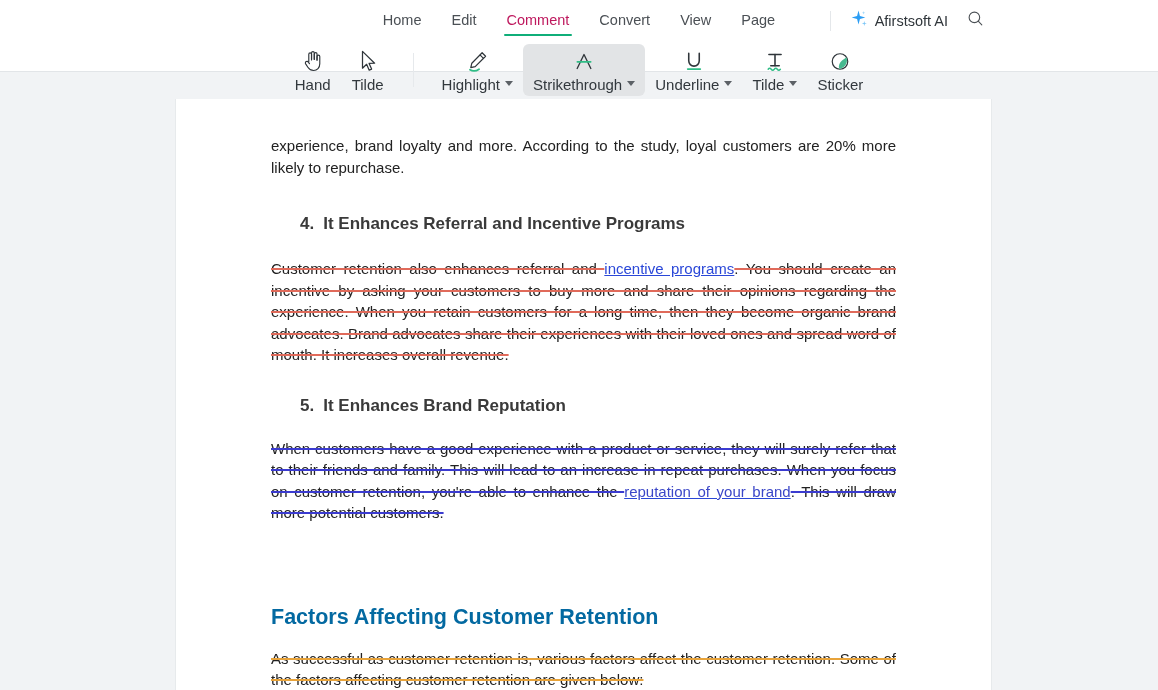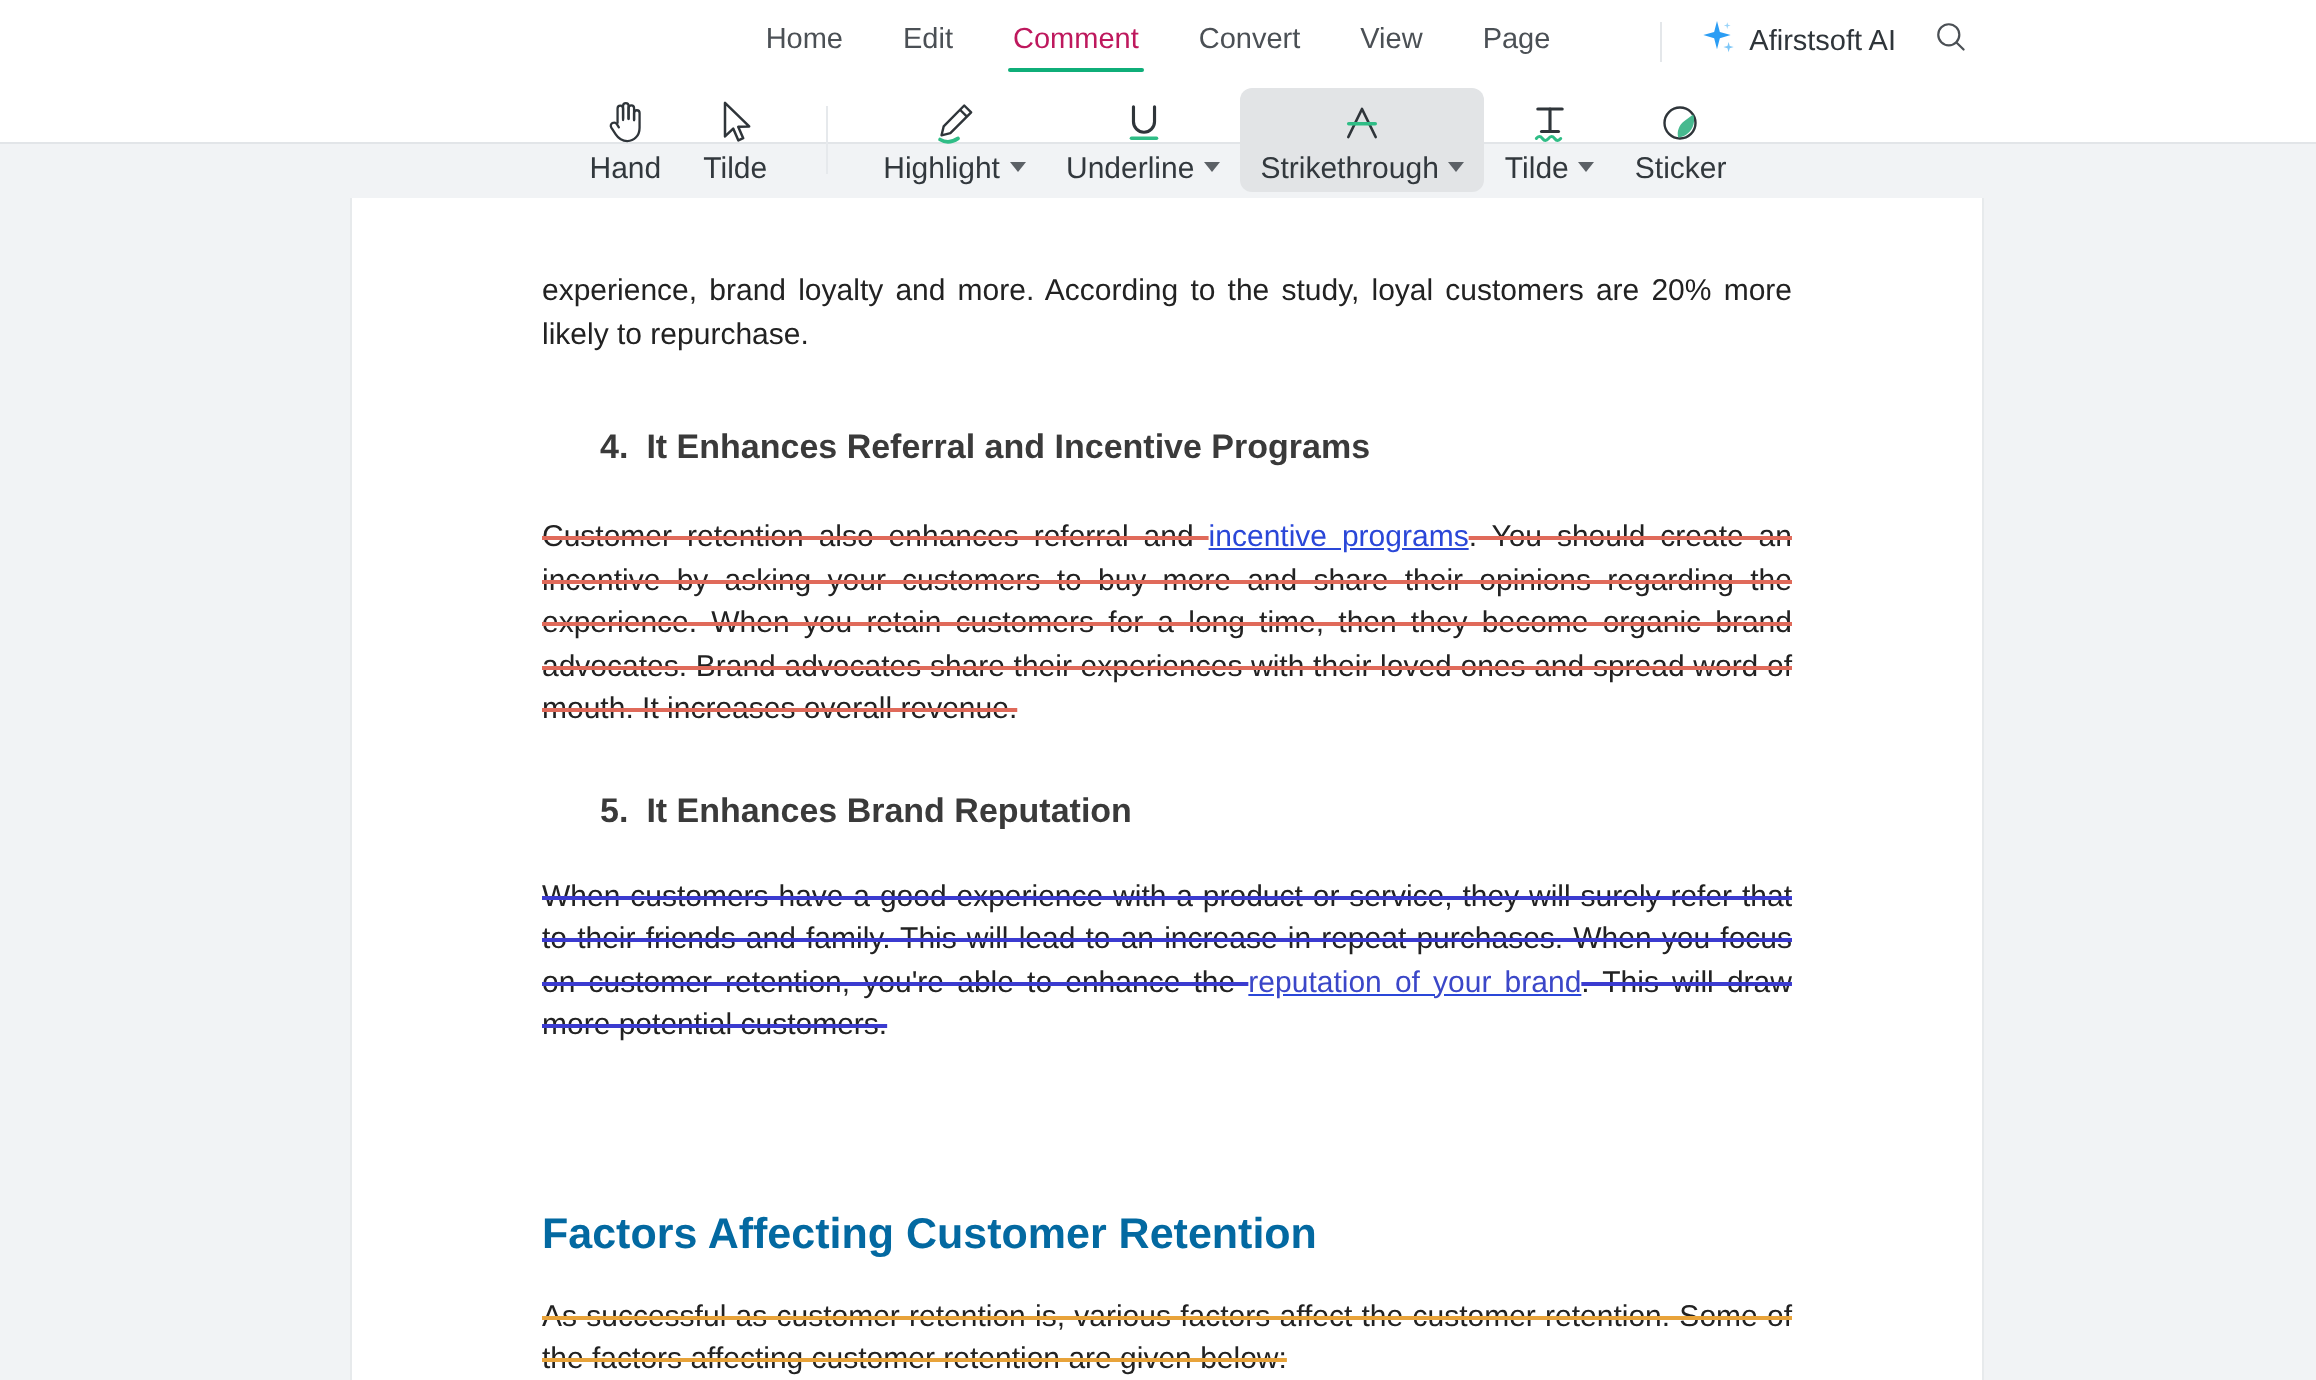--- a/index.html
+++ b/index.html
@@ -294,42 +294,42 @@
             <path d="M15.6 6.1 L19.2 9.7" stroke="#2f353a" stroke-width="1.25"></path>
             <path d="M5.2 21.6 c2.6 1.5 6.2 1.5 9.4 -0.6" stroke="#2fbd86" stroke-width="1.9" stroke-linecap="round"></path>
           </svg>
         </span>
         <span class="caption">
           <span>Highlight</span>
           <i class="caret"></i>
         </span>
       </div>
 
+      <div class="tool active">
+        <span class="glyph">
+          <svg width="24" height="25" viewBox="0 0 26 26" fill="none">
+            <path d="M5.6 20.6 L13 5.4 L20.4 20.6" stroke="#2f353a" stroke-width="1.45" stroke-linecap="round" stroke-linejoin="round"></path>
+            <line x1="5.8" y1="13.4" x2="20.2" y2="13.4" stroke="#2fbd86" stroke-width="1.9" stroke-linecap="round"></line>
+          </svg>
+        </span>
+        <span class="caption">
+          <span>Strikethrough</span>
+          <i class="caret"></i>
+        </span>
+      </div>
+
       <div class="tool">
         <span class="glyph">
           <svg width="24" height="25" viewBox="0 0 26 26" fill="none">
             <path d="M7.3 4.2 v8.1 a5.7 5.7 0 0 0 11.4 0 V4.2" stroke="#2f353a" stroke-width="1.7" stroke-linecap="round"></path>
             <line x1="6.2" y1="21.2" x2="19.8" y2="21.2" stroke="#2fbd86" stroke-width="1.9" stroke-linecap="round"></line>
           </svg>
         </span>
         <span class="caption">
           <span>Underline</span>
-          <i class="caret"></i>
-        </span>
-      </div>
-
-      <div class="tool active">
-        <span class="glyph">
-          <svg width="24" height="25" viewBox="0 0 26 26" fill="none">
-            <path d="M5.6 20.6 L13 5.4 L20.4 20.6" stroke="#2f353a" stroke-width="1.45" stroke-linecap="round" stroke-linejoin="round"></path>
-            <line x1="5.8" y1="13.4" x2="20.2" y2="13.4" stroke="#2fbd86" stroke-width="1.9" stroke-linecap="round"></line>
-          </svg>
-        </span>
-        <span class="caption">
-          <span>Strikethrough</span>
           <i class="caret"></i>
         </span>
       </div>
 
       <div class="tool">
         <span class="glyph">
           <svg width="24" height="25" viewBox="0 0 26 26" fill="none">
             <line x1="6.4" y1="5.4" x2="19.6" y2="5.4" stroke="#2f353a" stroke-width="1.7" stroke-linecap="round"></line>
             <line x1="13" y1="5.4" x2="13" y2="17.6" stroke="#2f353a" stroke-width="1.7" stroke-linecap="round"></line>
             <line x1="8.4" y1="17.6" x2="17.6" y2="17.6" stroke="#2f353a" stroke-width="1.7" stroke-linecap="round"></line>

